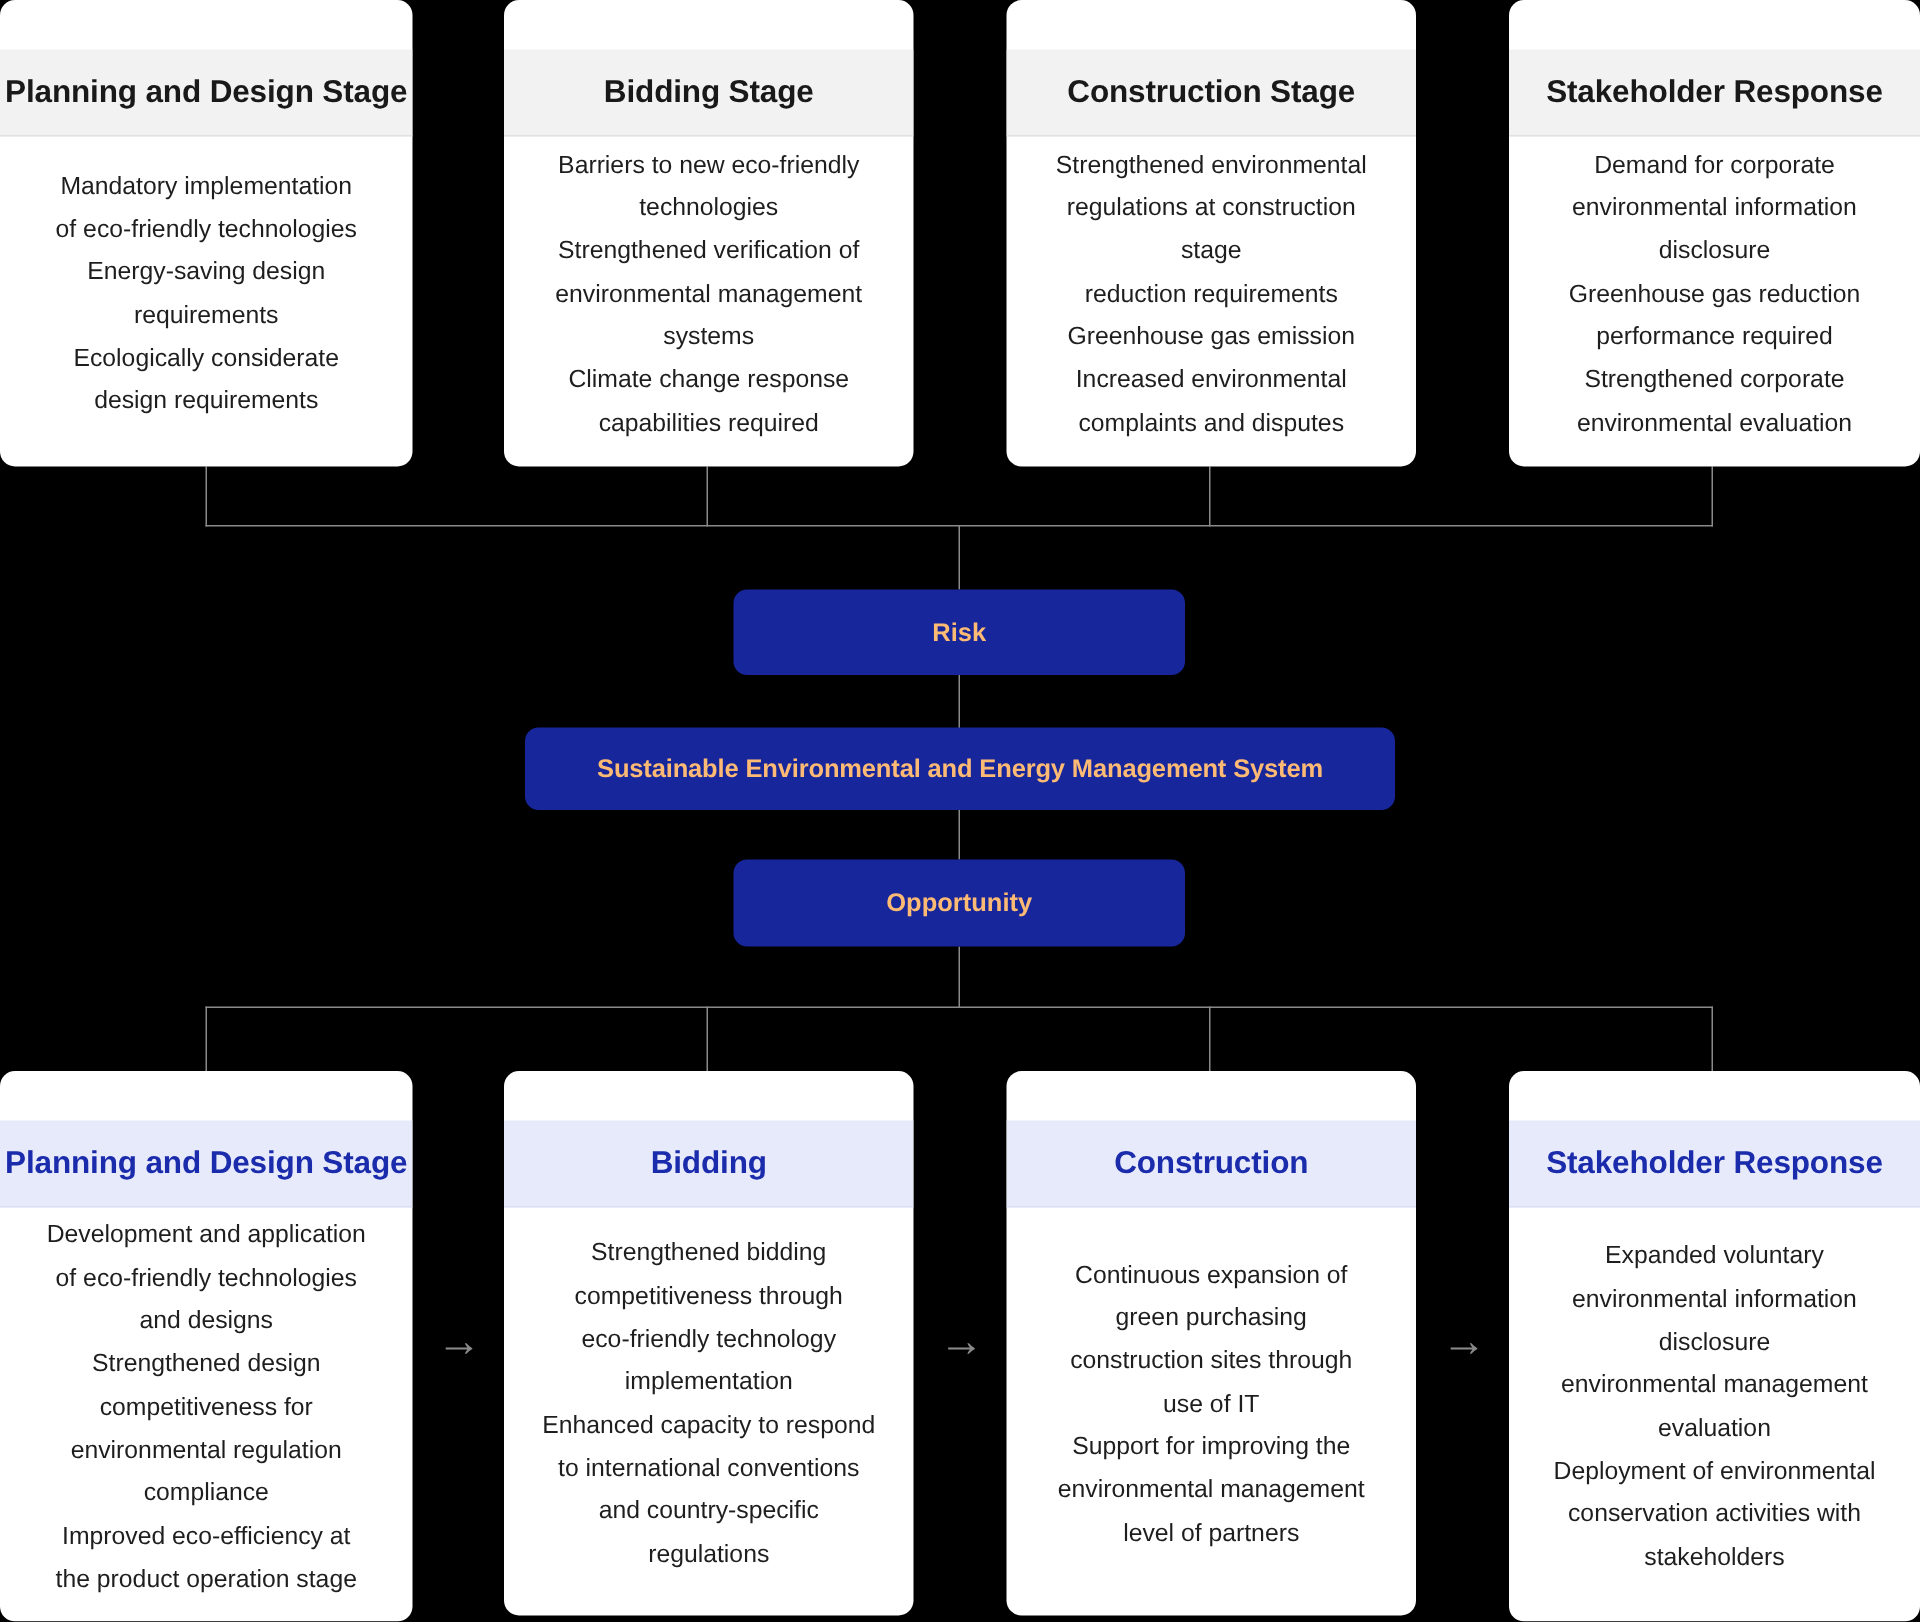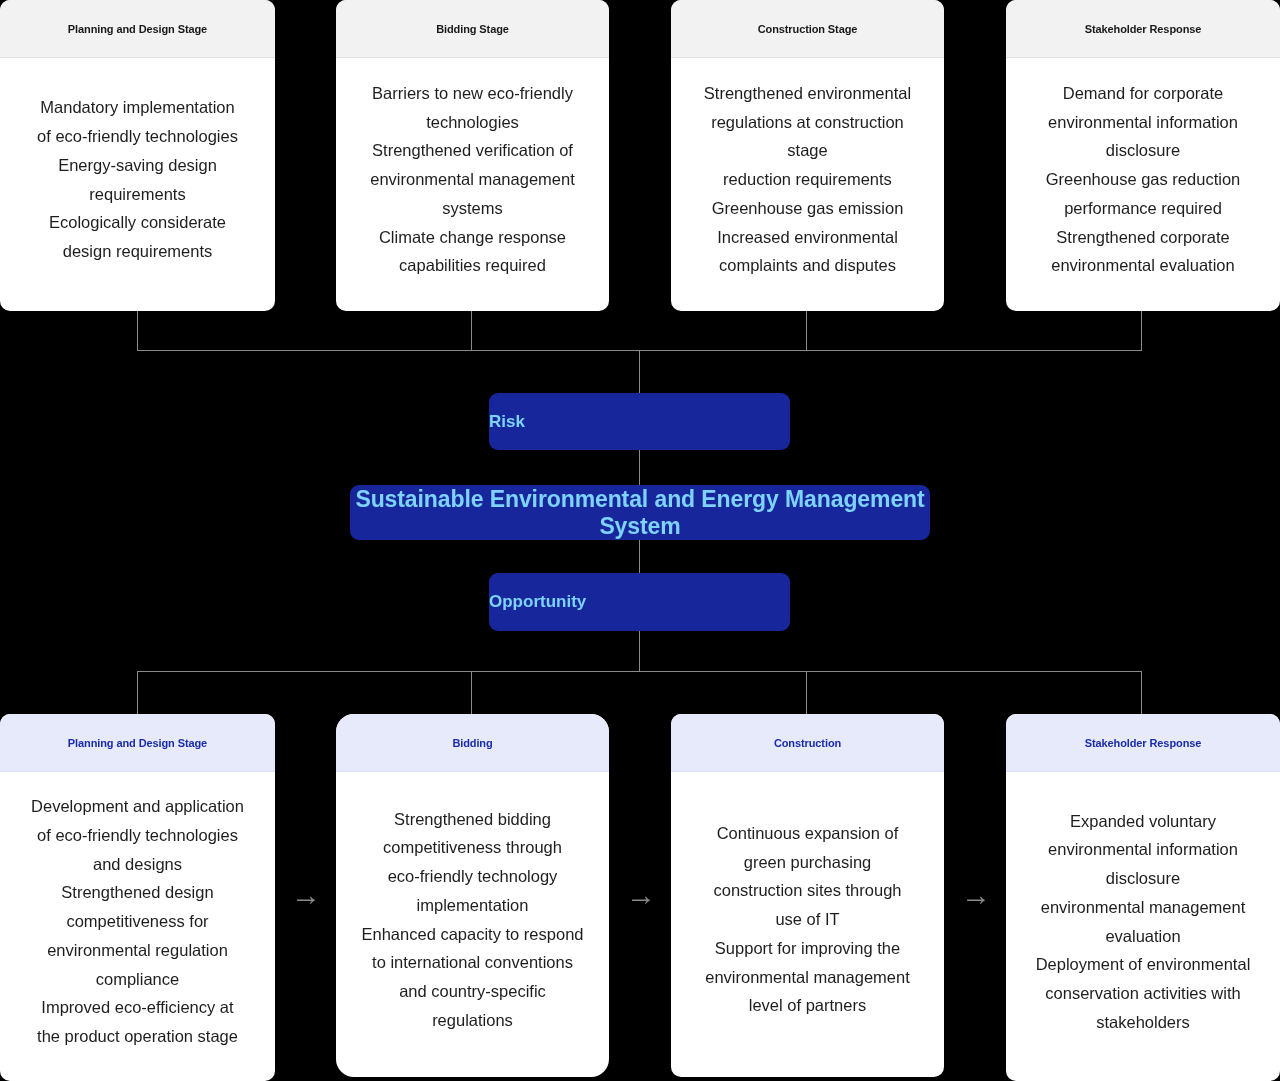--- a/index.html
+++ b/index.html
@@ -22,22 +22,23 @@
     display: flex;
     flex-direction: column;
   }
   .card-header {
     height: 58px;
     flex: 0 0 58px;
     display: flex;
     align-items: center;
     justify-content: center;
     font-weight: bold;
-    font-size: 11px;
+    font-size: 21px;
     letter-spacing: -0.1px;
+    margin-top: 33px;
   }
   .card-body {
     flex: 1 1 auto;
     display: flex;
     align-items: center;
     justify-content: center;
     padding: 4px 12px 14px 12px;
   }
   .card-lines {
     text-align: center;
@@ -65,29 +66,29 @@
     background: #8a8a8a;
   }
   .ln.h { height: 1px; }
   .ln.v { width: 1px; }
 
   
   .pill {
     position: absolute;
     background: #17269b;
     border-radius: 9px;
-    color: #7dd3fc;
+    color: #fdba74;
     font-weight: bold;
     display: flex;
     align-items: center;
-    justify-content: flex-start;
+    justify-content: center;
     text-align: center;
   }
   .pill.small { font-size: 17px; }
-  .pill.wide  { font-size: 23px; letter-spacing: -0.1px; }
+  .pill.wide  { font-size: 17px; letter-spacing: -0.1px; }
 
   
   .arrow {
     position: absolute;
     color: #8a8a8a;
     font-size: 30px;
     line-height: 1;
     width: 40px;
     text-align: center;
     user-select: none;
@@ -197,21 +198,21 @@
         <div>Improved eco-efficiency at</div>
         <div>the product operation stage</div>
       </div>
   </div>
 </div>
 
 <div class="arrow" style="left:286px; top:880px;">
   <span>→</span>
 </div>
 
-<div class="card opp" style="left:336px; top:714px; width:273px; height:363px;border-radius:18px;">
+<div class="card opp" style="left:336px; top:714px; width:273px; height:363px;">
   <div class="card-header">Bidding</div>
   <div class="card-body">
     <div class="card-lines">
         <div>Strengthened bidding</div>
         <div>competitiveness through</div>
         <div>eco-friendly technology</div>
         <div>implementation</div>
         <div>Enhanced capacity to respond</div>
         <div>to international conventions</div>
         <div>and country-specific</div>

